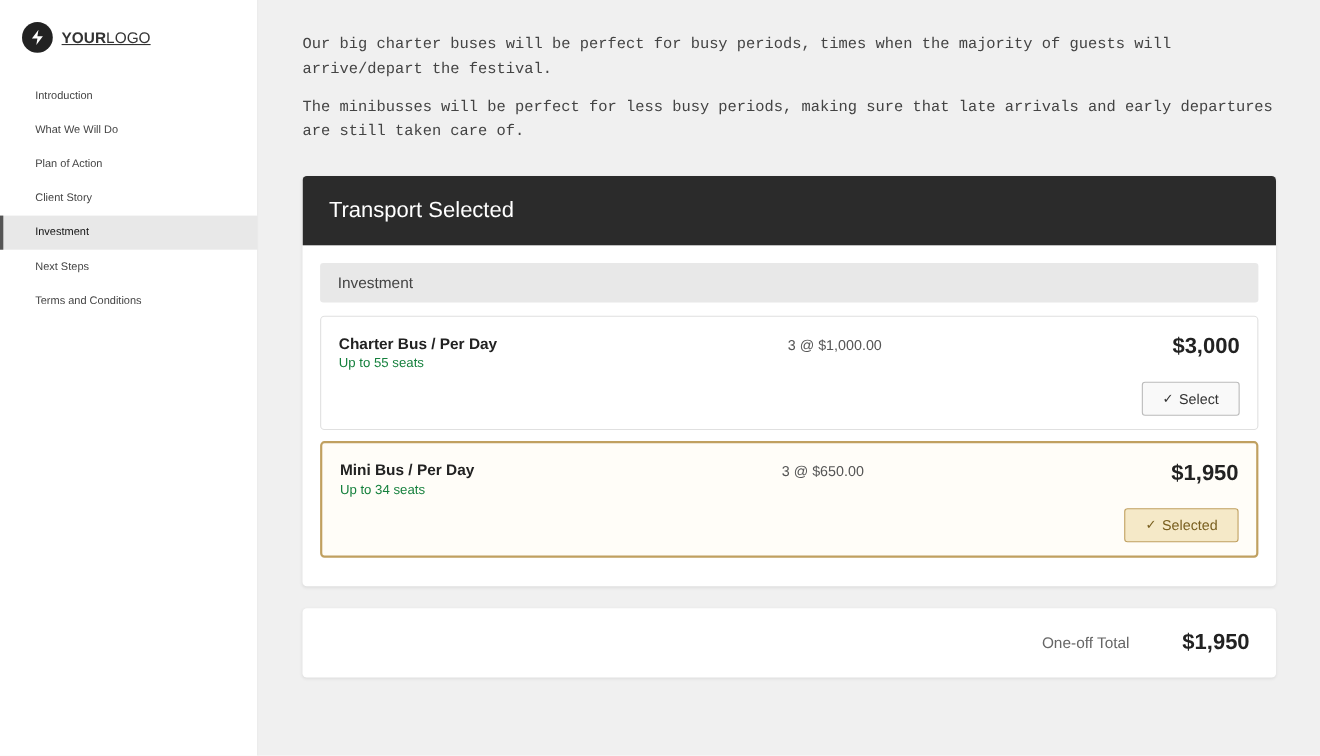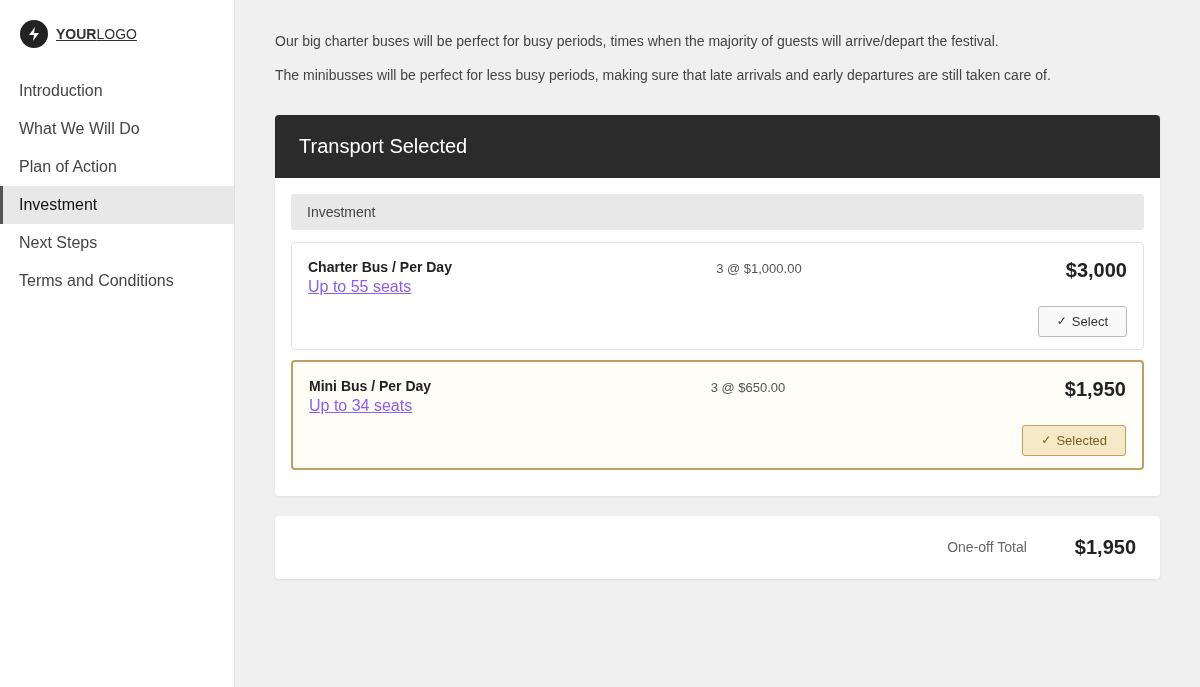--- a/index.html
+++ b/index.html
@@ -43,22 +43,22 @@
     }
     #logo-icon svg {
       width: 16px;
       height: 16px;
     }
     nav {
       display: flex;
       flex-direction: column;
     }
     .nav-item {
-      padding: 10px 16px;
-      font-size: 16px;
+      padding: 10px 29px;
+      font-size: 10px;
       color: #444;
       cursor: pointer;
       border-left: 3px solid transparent;
     }
     .nav-item.active {
       background: #e8e8e8;
       border-left: 3px solid #555;
       font-weight: 500;
       color: #111;
     }
@@ -67,20 +67,21 @@
     #main {
       flex: 1;
       background: #f0f0f0;
       overflow-y: auto;
       padding: 30px 40px 40px 40px;
     }
 
     .intro-text {
       background: #f0f0f0;
       margin-bottom: 28px;
+      font-family: Liberation Mono, monospace;
     }
     .intro-text p {
       font-size: 14px;
       color: #444;
       line-height: 1.6;
       margin-bottom: 12px;
     }
 
     
     .transport-card {
@@ -129,23 +130,22 @@
       justify-content: space-between;
       gap: 28px;
     }
     .service-info h3 {
       font-size: 14px;
       font-weight: 600;
       color: #222;
       margin-bottom: 3px;
     }
     .service-info p {
-      font-size: 16px;
-      color: #8b5cf6;
-      text-decoration: underline;
+      font-size: 12px;
+      color: #15803d;
     }
     .service-qty {
       font-size: 13px;
       color: #555;
       margin-top: 2px;
     }
     .service-price {
       font-size: 20px;
       font-weight: 600;
       color: #222;
@@ -217,20 +217,21 @@
       </svg>
     </div>
     <div>
       <span style="font-weight:700;">YOUR</span><span style="font-weight:400;">LOGO</span>
     </div>
   </div>
   <nav>
     <div class="nav-item">Introduction</div>
     <div class="nav-item">What We Will Do</div>
     <div class="nav-item">Plan of Action</div>
+    <div class="nav-item">Client Story</div>
     <div class="nav-item active">Investment</div>
     <div class="nav-item">Next Steps</div>
     <div class="nav-item">Terms and Conditions</div>
   </nav>
 </div>
 
 <div id="main">
 
   <div class="intro-text">
     <p>Our big charter buses will be perfect for busy periods, times when the majority of guests will arrive/depart the festival.</p>

